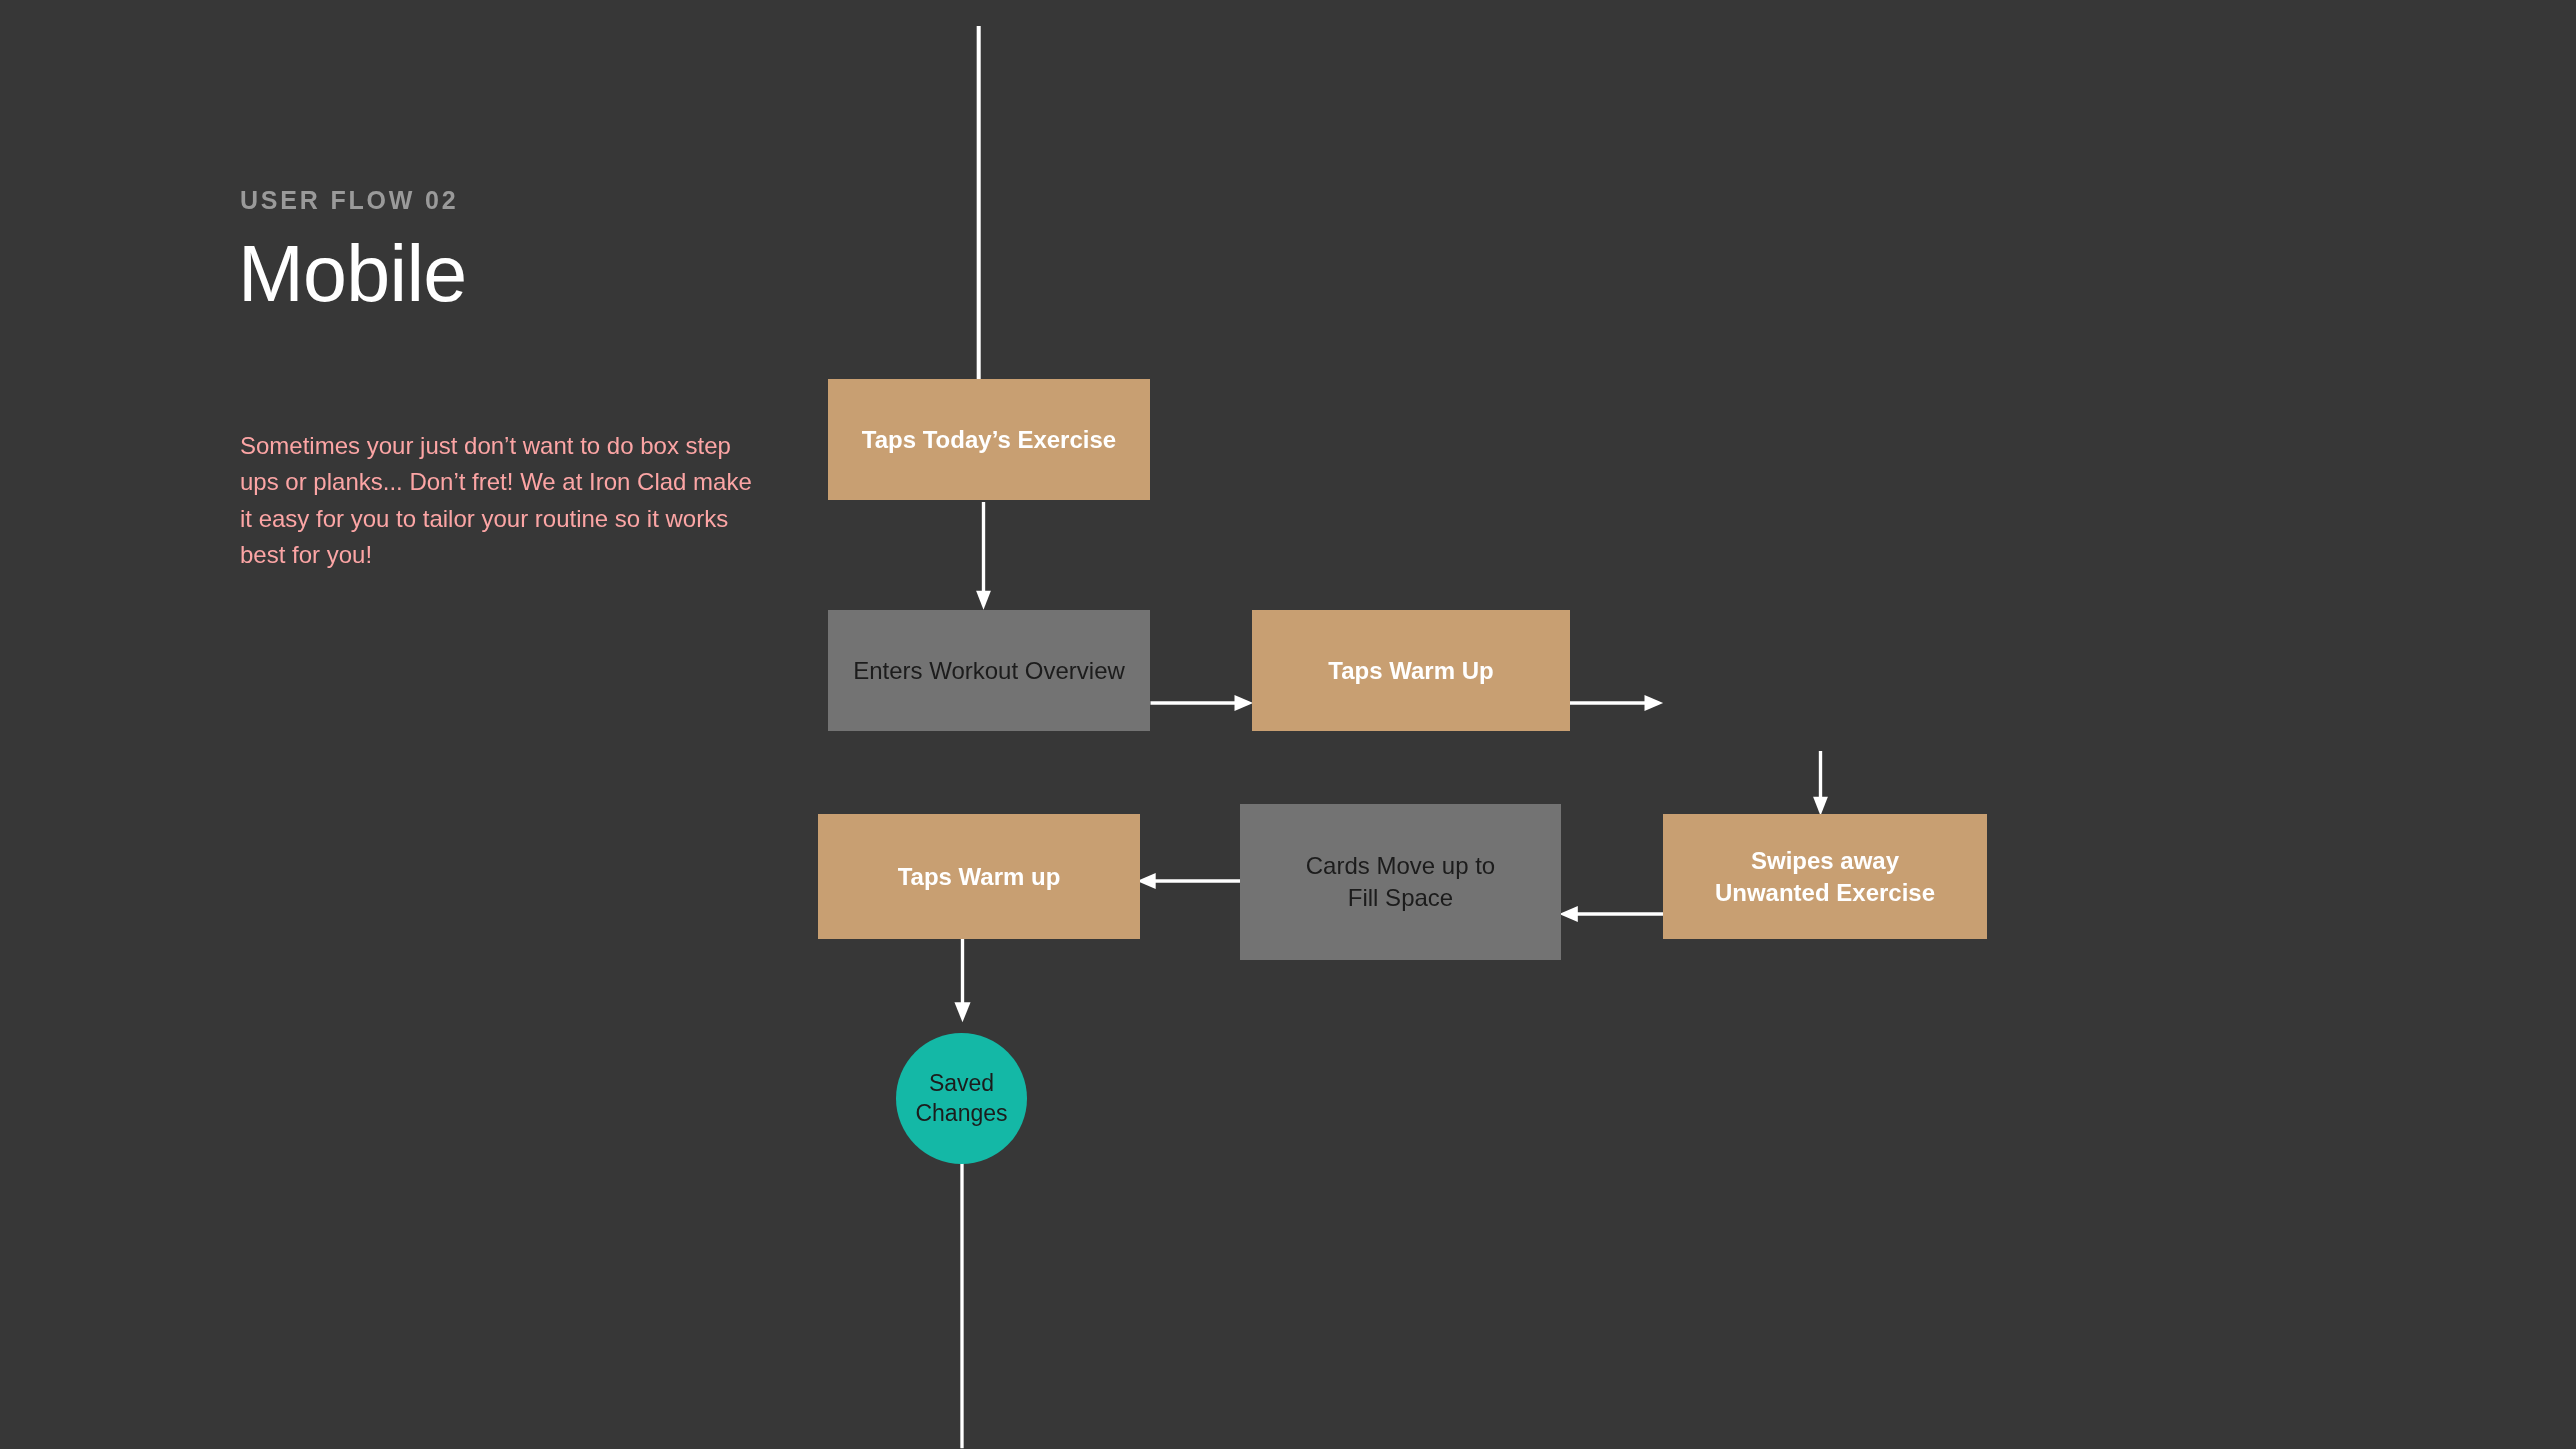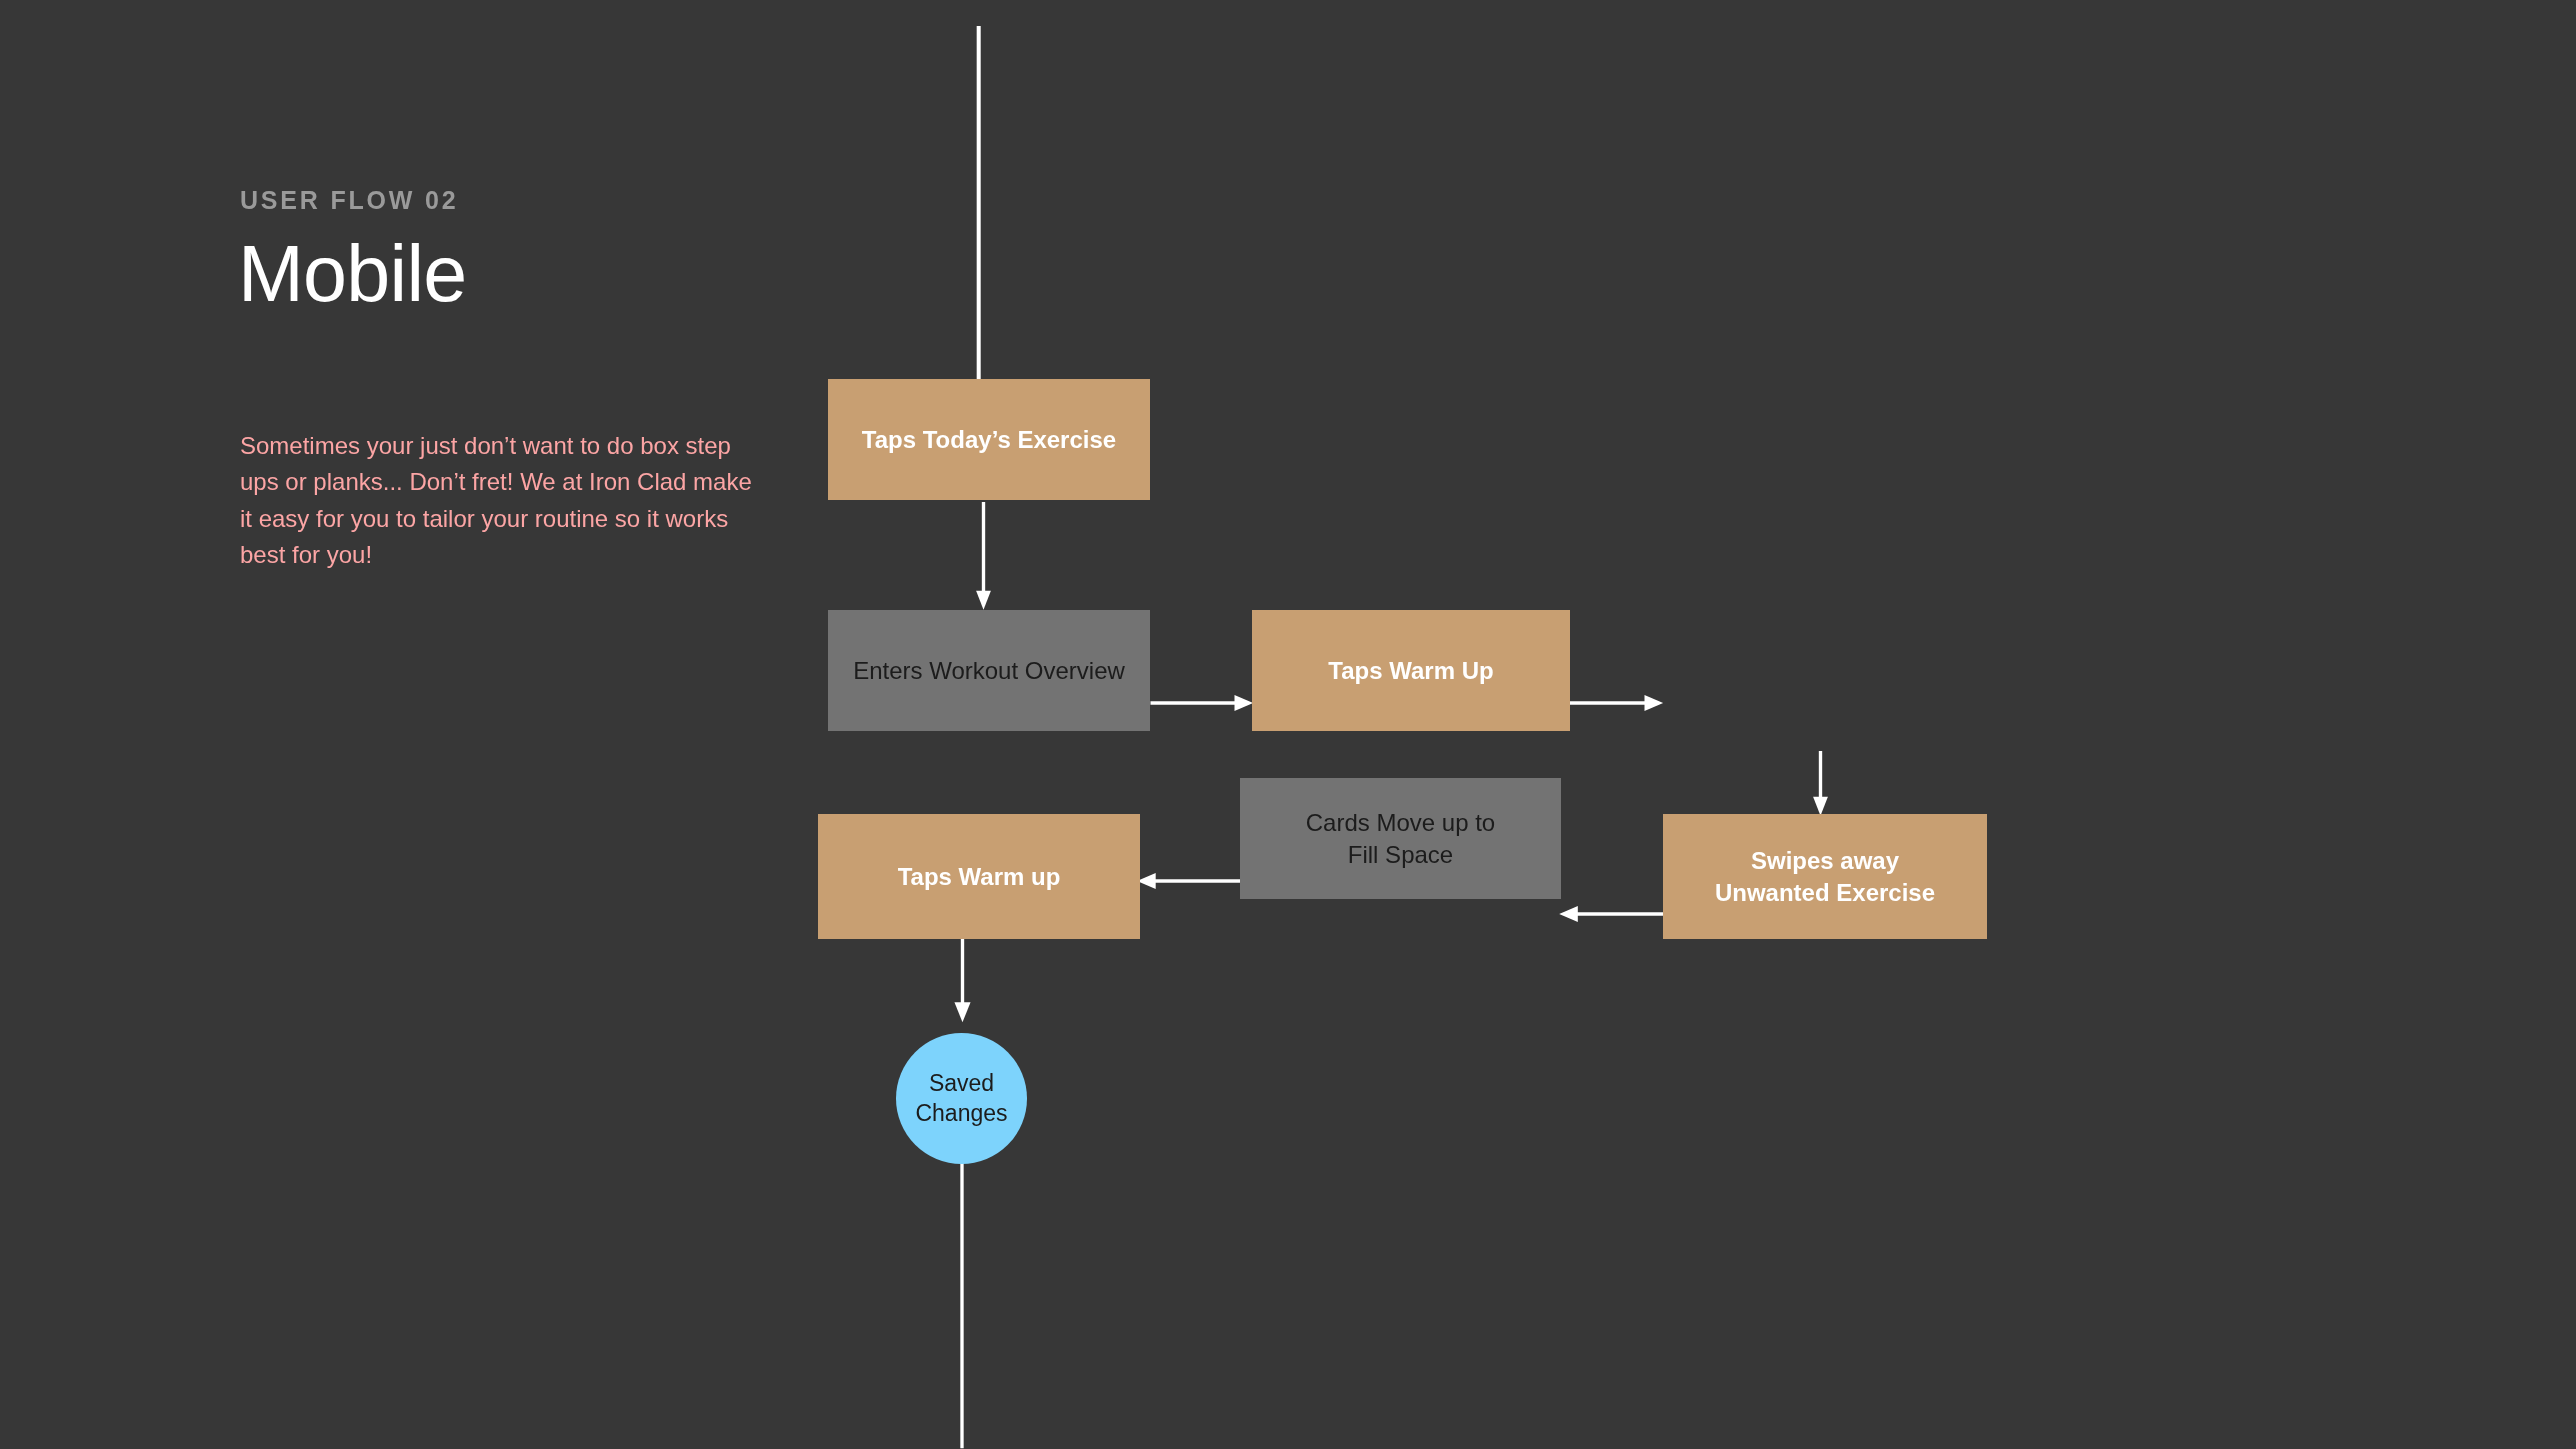--- a/index.html
+++ b/index.html
@@ -74,21 +74,21 @@
     color: #1c1c1c;
     font-weight: 400;
   }
   .node-label {
     font-size: 24px;
     line-height: 1.32;
     white-space: pre-line;
   }
   .node-circle {
     position: absolute;
-    background: #7dd3fc;
+    background: #14b8a6;
     color: #1c1c1c;
     border-radius: 50%;
     display: flex;
     align-items: center;
     justify-content: center;
     text-align: center;
   }
   .node-circle .node-label {
     font-size: 23px;
     line-height: 1.28;
@@ -183,21 +183,21 @@
   <div class="node node-tan" style="left:1252px; top:610px; width:318px; height:121px;">
     <span class="node-label">Taps Warm Up</span>
   </div>
 
 
   <div class="node node-tan" style="left:1663px; top:814px; width:324px; height:125px;">
     <span class="node-label">Swipes away
 Unwanted Exercise</span>
   </div>
 
-  <div class="node node-white" style="left:1240px; top:778px; width:321px; height:121px;">
+  <div class="node node-white" style="left:1240px; top:804px; width:321px; height:156px;">
     <span class="node-label">Cards Move up to
 Fill Space</span>
   </div>
 
   <div class="node node-tan" style="left:818px; top:814px; width:322px; height:125px;">
     <span class="node-label">Taps Warm up</span>
   </div>
 
   <div class="node-circle" style="left:896px; top:1033px; width:131px; height:131px;">
     <span class="node-label">Saved

